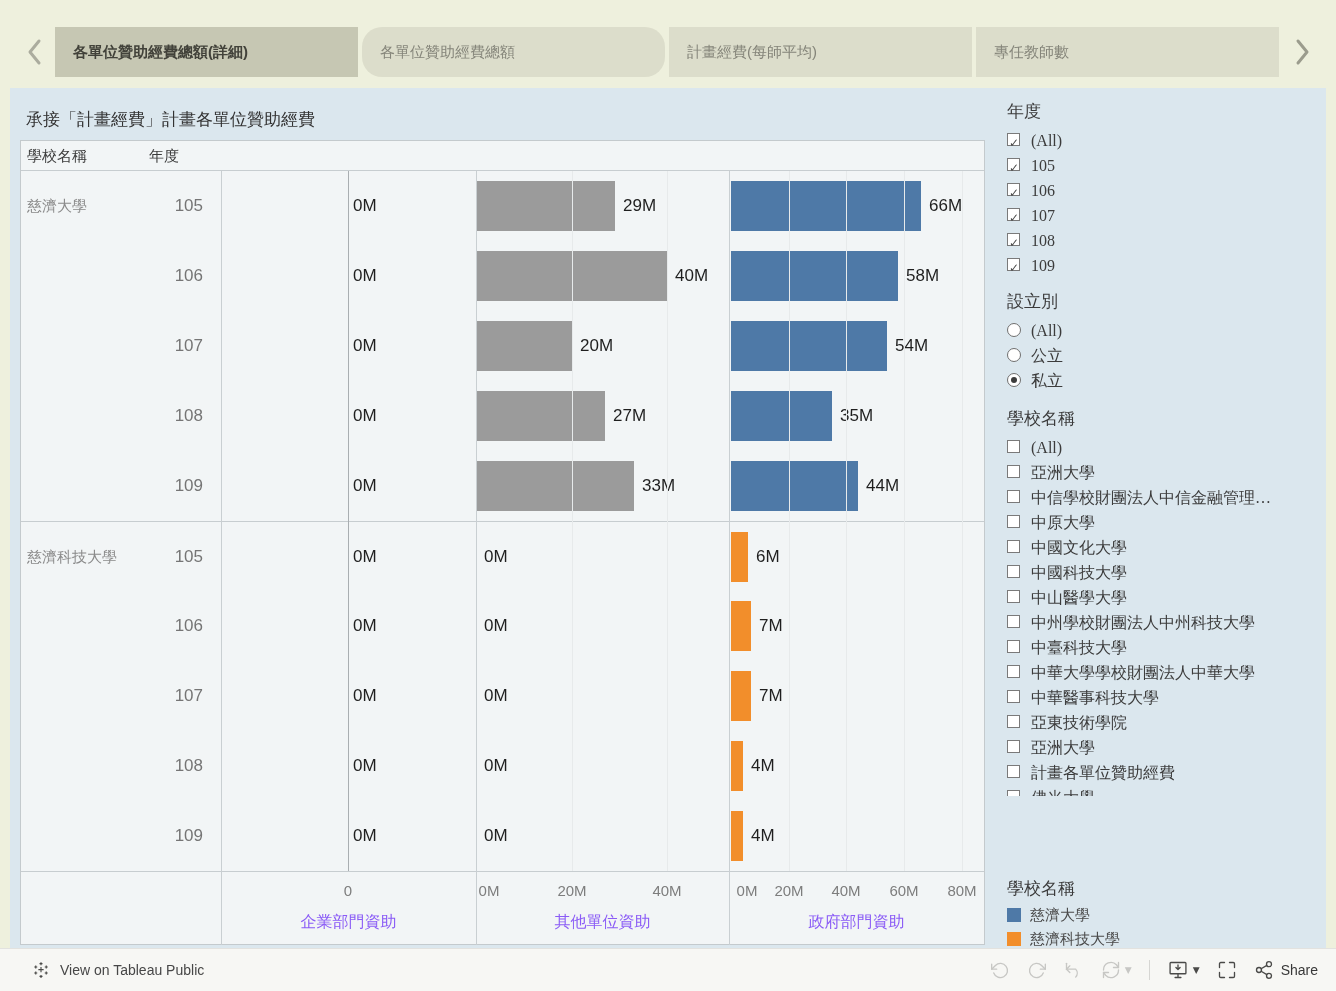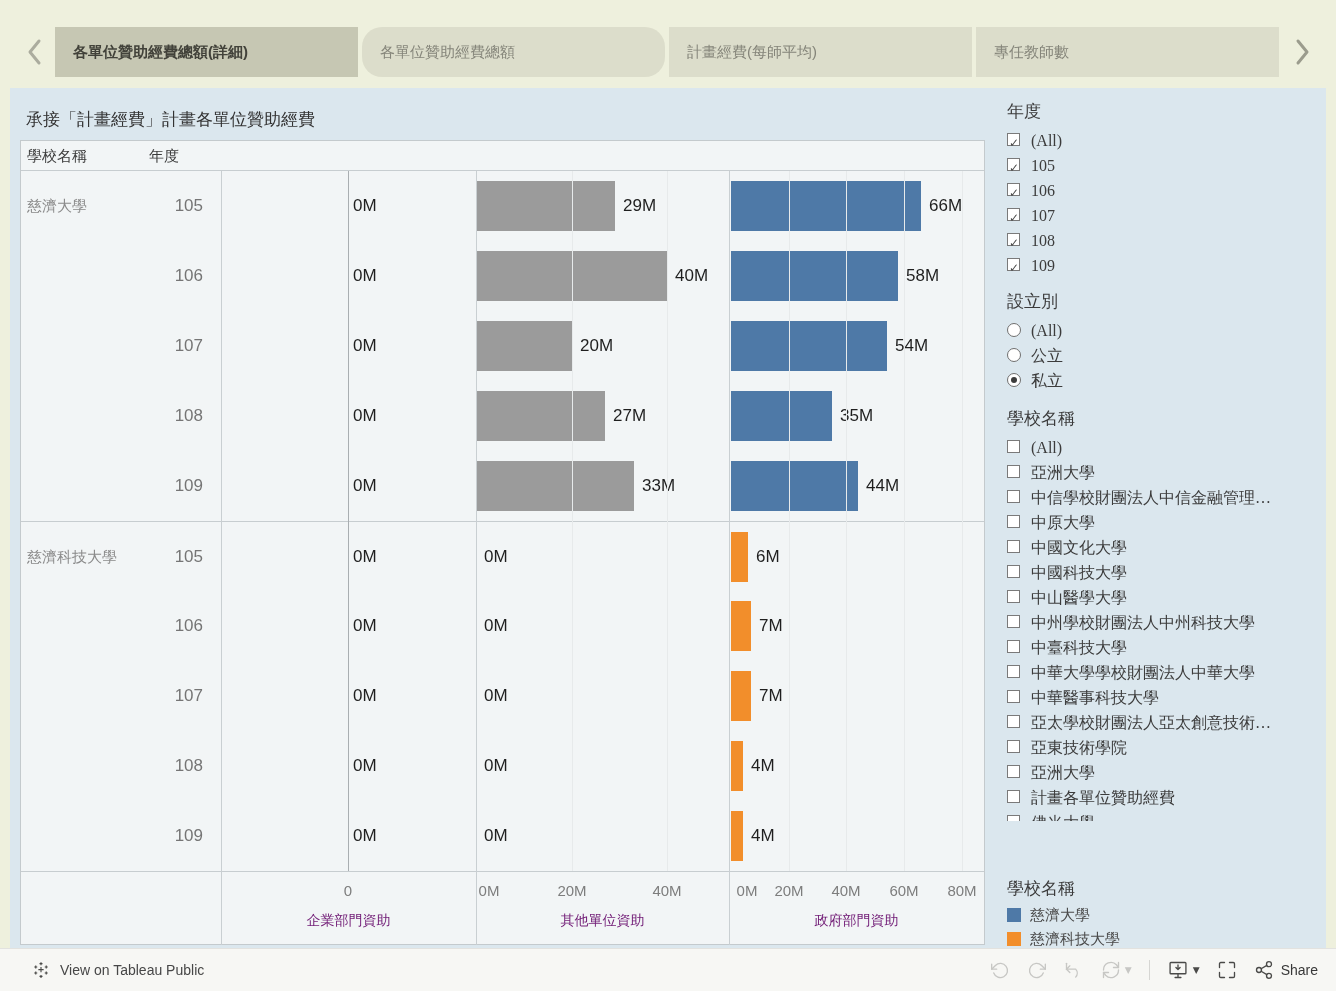--- a/index.html
+++ b/index.html
@@ -40,21 +40,21 @@
   .cell.c1{left:200px;width:255px;}
   .cell.c2{left:455px;width:253px;}
   .cell.c3{left:708px;width:208px;}
   .bar{position:absolute;top:10px;height:50px;cursor:pointer;}
   .bar-label{position:absolute;top:0;line-height:70px;font-size:17px;color:#1f1f1f;white-space:nowrap;}
   .vline{position:absolute;top:30px;height:774px;width:1px;background:#c9cfd2;}
   .gline{position:absolute;top:30px;height:700px;width:1px;background:#e7eaeb;}
   .axis0{position:absolute;top:30px;height:700px;width:1px;background:#a9aeb1;}
   #tfoot{position:absolute;left:0;top:730px;width:963px;height:74px;border-top:1px solid #c7cdd0;}
   .tick{position:absolute;top:10px;width:56px;margin-left:-28px;text-align:center;font-size:15px;color:#7d7d7d;white-space:nowrap;}
-  .axis-title{position:absolute;top:40px;text-align:center;font-size:14px;color:#701a75;}
+  .axis-title{position:absolute;top:40px;text-align:center;font-size:16px;color:#8b5cf6;}
   
   #sidebar{position:absolute;left:985px;top:0;width:331px;height:860px;font-family:"Liberation Serif","DejaVu Serif",serif;}
   .f-title{position:absolute;left:12px;font-size:17px;color:#3b3b3b;}
   .f-list{position:absolute;left:12px;width:315px;}
   .f-item{position:relative;height:25px;line-height:25px;font-size:16px;color:#3c3c3c;white-space:nowrap;overflow:hidden;cursor:pointer;}
   .f-item .lbl{margin-left:24px;display:inline-block;}
   .cb{position:absolute;left:0;top:5px;width:13px;height:13px;box-sizing:border-box;border:1px solid #7a7a7a;background:#fff;}
   .cb.checked::after{content:"\2713";position:absolute;left:1px;top:-3px;font-size:12px;color:#4c4c4c;font-family:"DejaVu Sans",sans-serif;}
   .radio{position:absolute;left:0;top:5px;width:14px;height:14px;box-sizing:border-box;border:1px solid #6f6f6f;border-radius:50%;background:#fff;}
   .radio.sel::after{content:"";position:absolute;left:3px;top:3px;width:6px;height:6px;border-radius:50%;background:#3c3c3c;}
@@ -295,21 +295,20 @@
         <div class="f-item"><span class="cb"></span><span class="lbl">亞洲大學</span></div>
         <div class="f-item"><span class="cb"></span><span class="lbl">中信學校財團法人中信金融管理…</span></div>
         <div class="f-item"><span class="cb"></span><span class="lbl">中原大學</span></div>
         <div class="f-item"><span class="cb"></span><span class="lbl">中國文化大學</span></div>
         <div class="f-item"><span class="cb"></span><span class="lbl">中國科技大學</span></div>
         <div class="f-item"><span class="cb"></span><span class="lbl">中山醫學大學</span></div>
         <div class="f-item"><span class="cb"></span><span class="lbl">中州學校財團法人中州科技大學</span></div>
         <div class="f-item"><span class="cb"></span><span class="lbl">中臺科技大學</span></div>
         <div class="f-item"><span class="cb"></span><span class="lbl">中華大學學校財團法人中華大學</span></div>
         <div class="f-item"><span class="cb"></span><span class="lbl">中華醫事科技大學</span></div>
-        <div class="f-item"><span class="cb"></span><span class="lbl">亞太學校財團法人亞太創意技術…</span></div>
         <div class="f-item"><span class="cb"></span><span class="lbl">亞東技術學院</span></div>
         <div class="f-item"><span class="cb"></span><span class="lbl">亞洲大學</span></div>
         <div class="f-item"><span class="cb"></span><span class="lbl">計畫各單位贊助經費</span></div>
         <div class="f-item clipped"><span class="cb"></span><span class="lbl">佛光大學</span></div>
       </div>
 
     <div class="f-title" style="top:789px;">學校名稱</div>
     <div class="f-list" style="top:815px;" id="list-legend">
         <div class="leg-item"><span class="leg-swatch" style="background: rgb(78, 121, 167);"></span><span class="lbl">慈濟大學</span></div>
         <div class="leg-item"><span class="leg-swatch" style="background: rgb(242, 142, 43);"></span><span class="lbl">慈濟科技大學</span></div>

